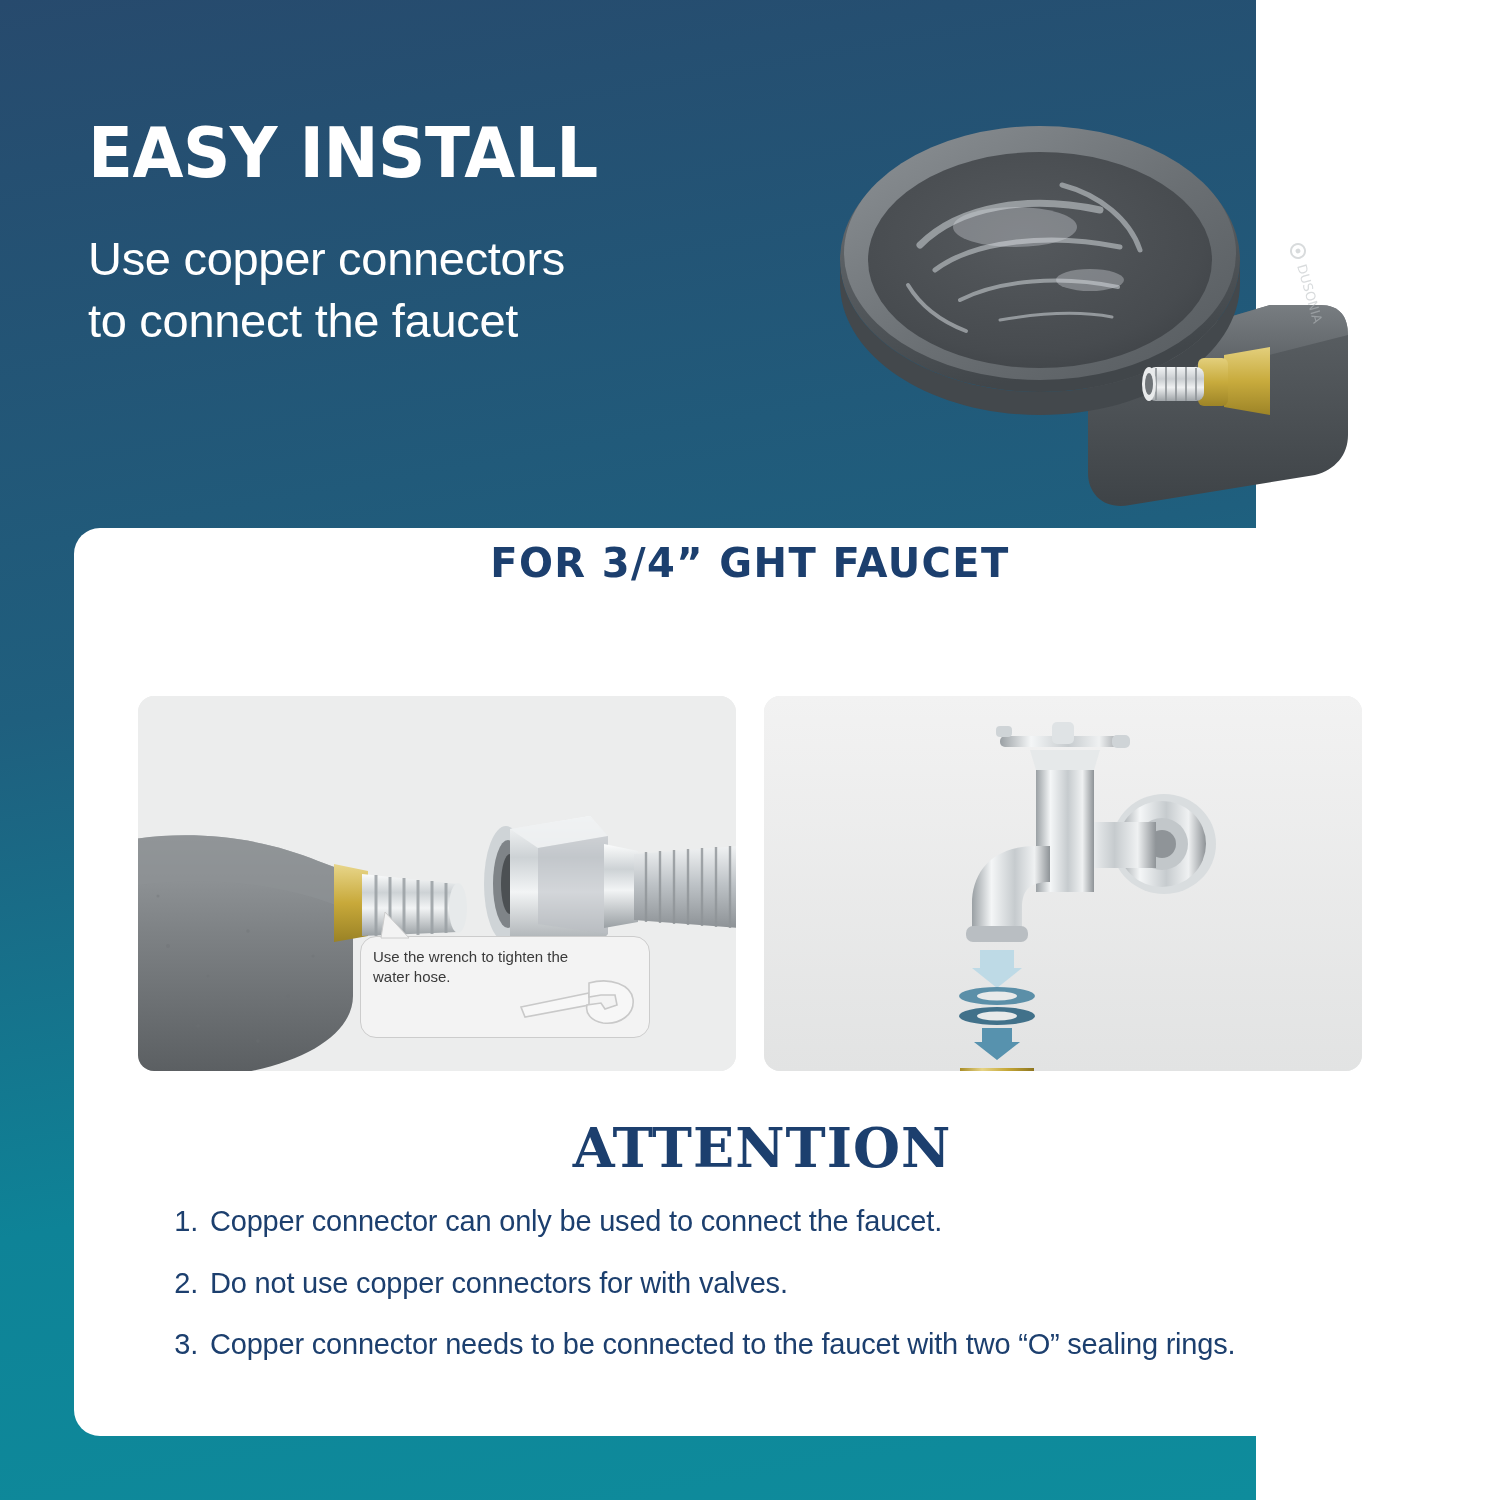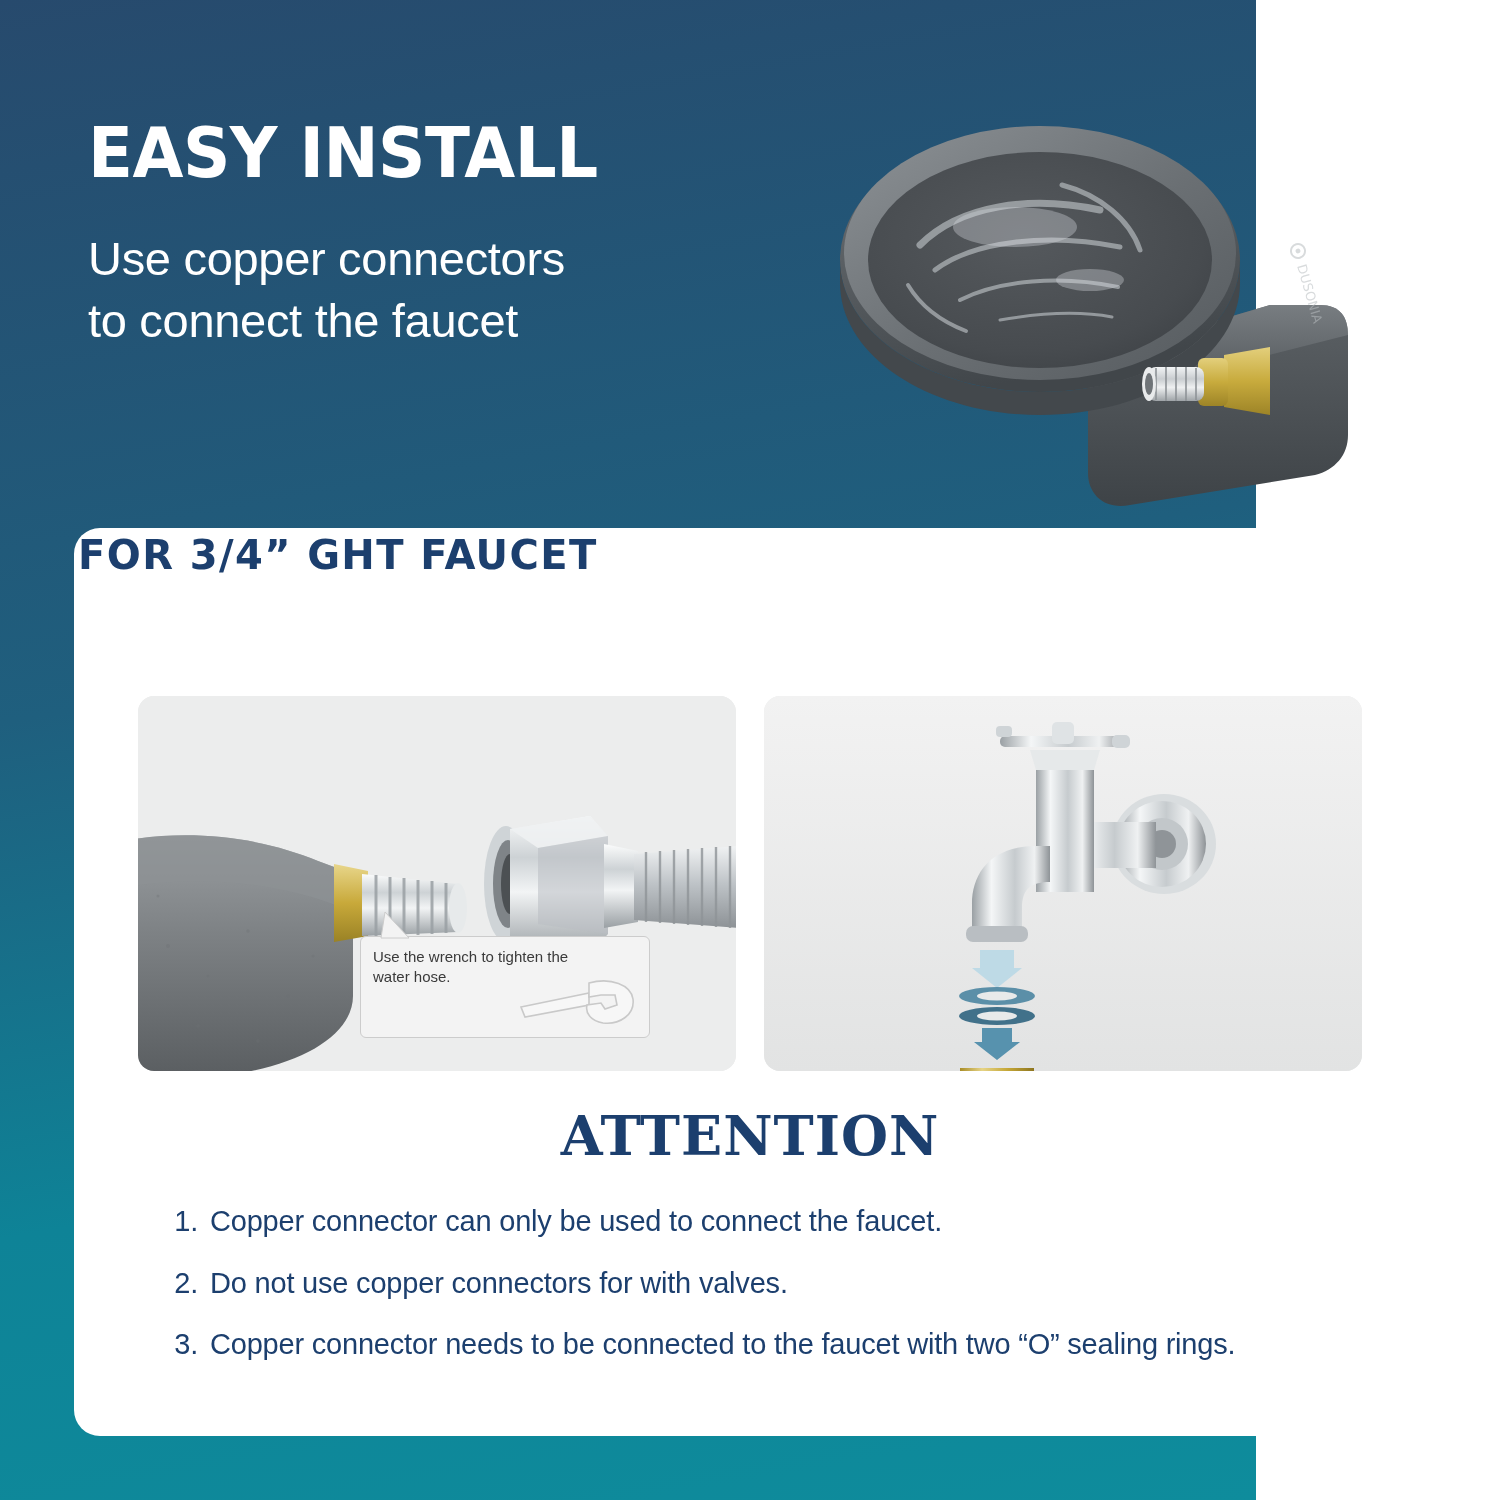--- a/index.html
+++ b/index.html
@@ -63,21 +63,22 @@
     position: absolute;
     left: 74px;
     top: 528px;
     width: 1352px;
     height: 908px;
     background: #ffffff;
     border-radius: 26px;
     box-sizing: border-box;
   }
   .card-title {
-    margin: 4px;
+    margin: 12px;
+    text-align: center;
     font-family: "DejaVu Sans", sans-serif;
     font-weight: bold;
     font-size: 40px;
     letter-spacing: 1.4px;
     color: #1c3f6e;
   }
 
   .photo-row {
     position: absolute;
     left: 64px;
@@ -97,21 +98,21 @@
 
   
   .callout {
     position: absolute;
     left: 222px;
     top: 240px;
     width: 290px;
     height: 102px;
     background: #f3f3f3;
     border: 1px solid #cccccc;
-    border-radius: 6px;
+    border-radius: 16px;
     box-sizing: border-box;
     padding: 10px 12px 0 12px;
   }
   .callout-text {
     font-size: 15px;
     line-height: 1.3;
     color: #3a3a3a;
     margin: 0;
     width: 200px;
   }
@@ -123,21 +124,21 @@
     height: 28px;
   }
 
   
   .attention-title {
     position: absolute;
     top: 576px;
     left: 0;
     width: 100%;
     text-align: center;
-    margin: 0;
+    margin: 12px;
     font-family: "DejaVu Serif", serif;
     font-weight: bold;
     font-size: 54px;
     letter-spacing: 1px;
     color: #1c3f6e;
   }
   .notes {
     position: absolute;
     left: 78px;
     top: 672px;

